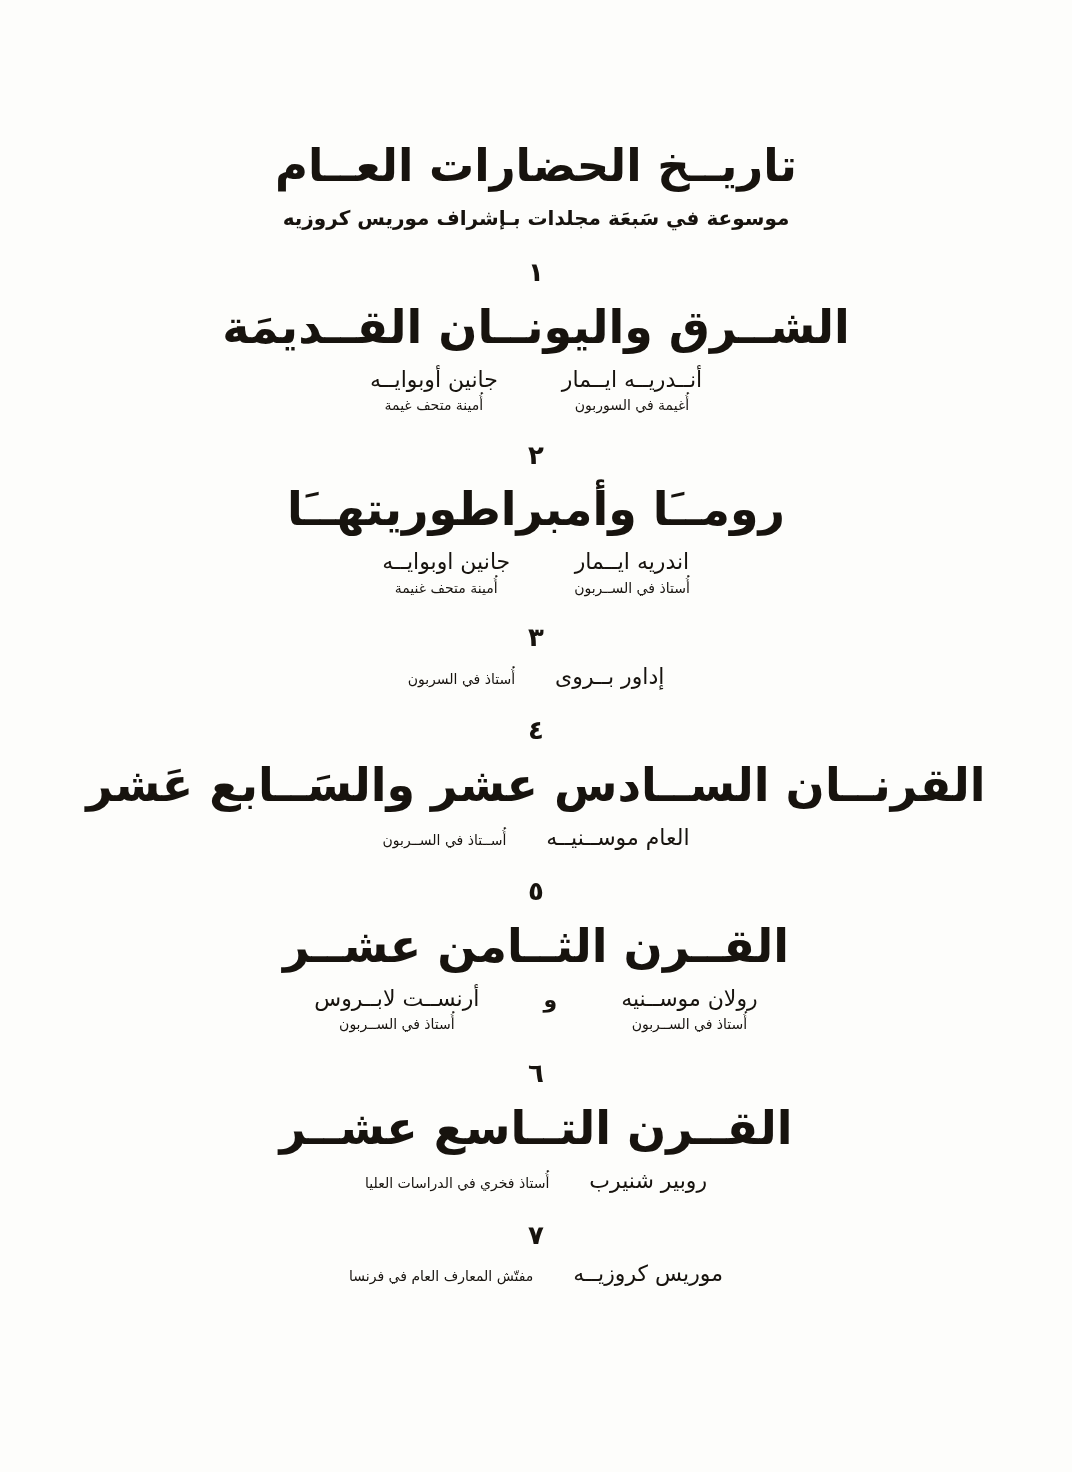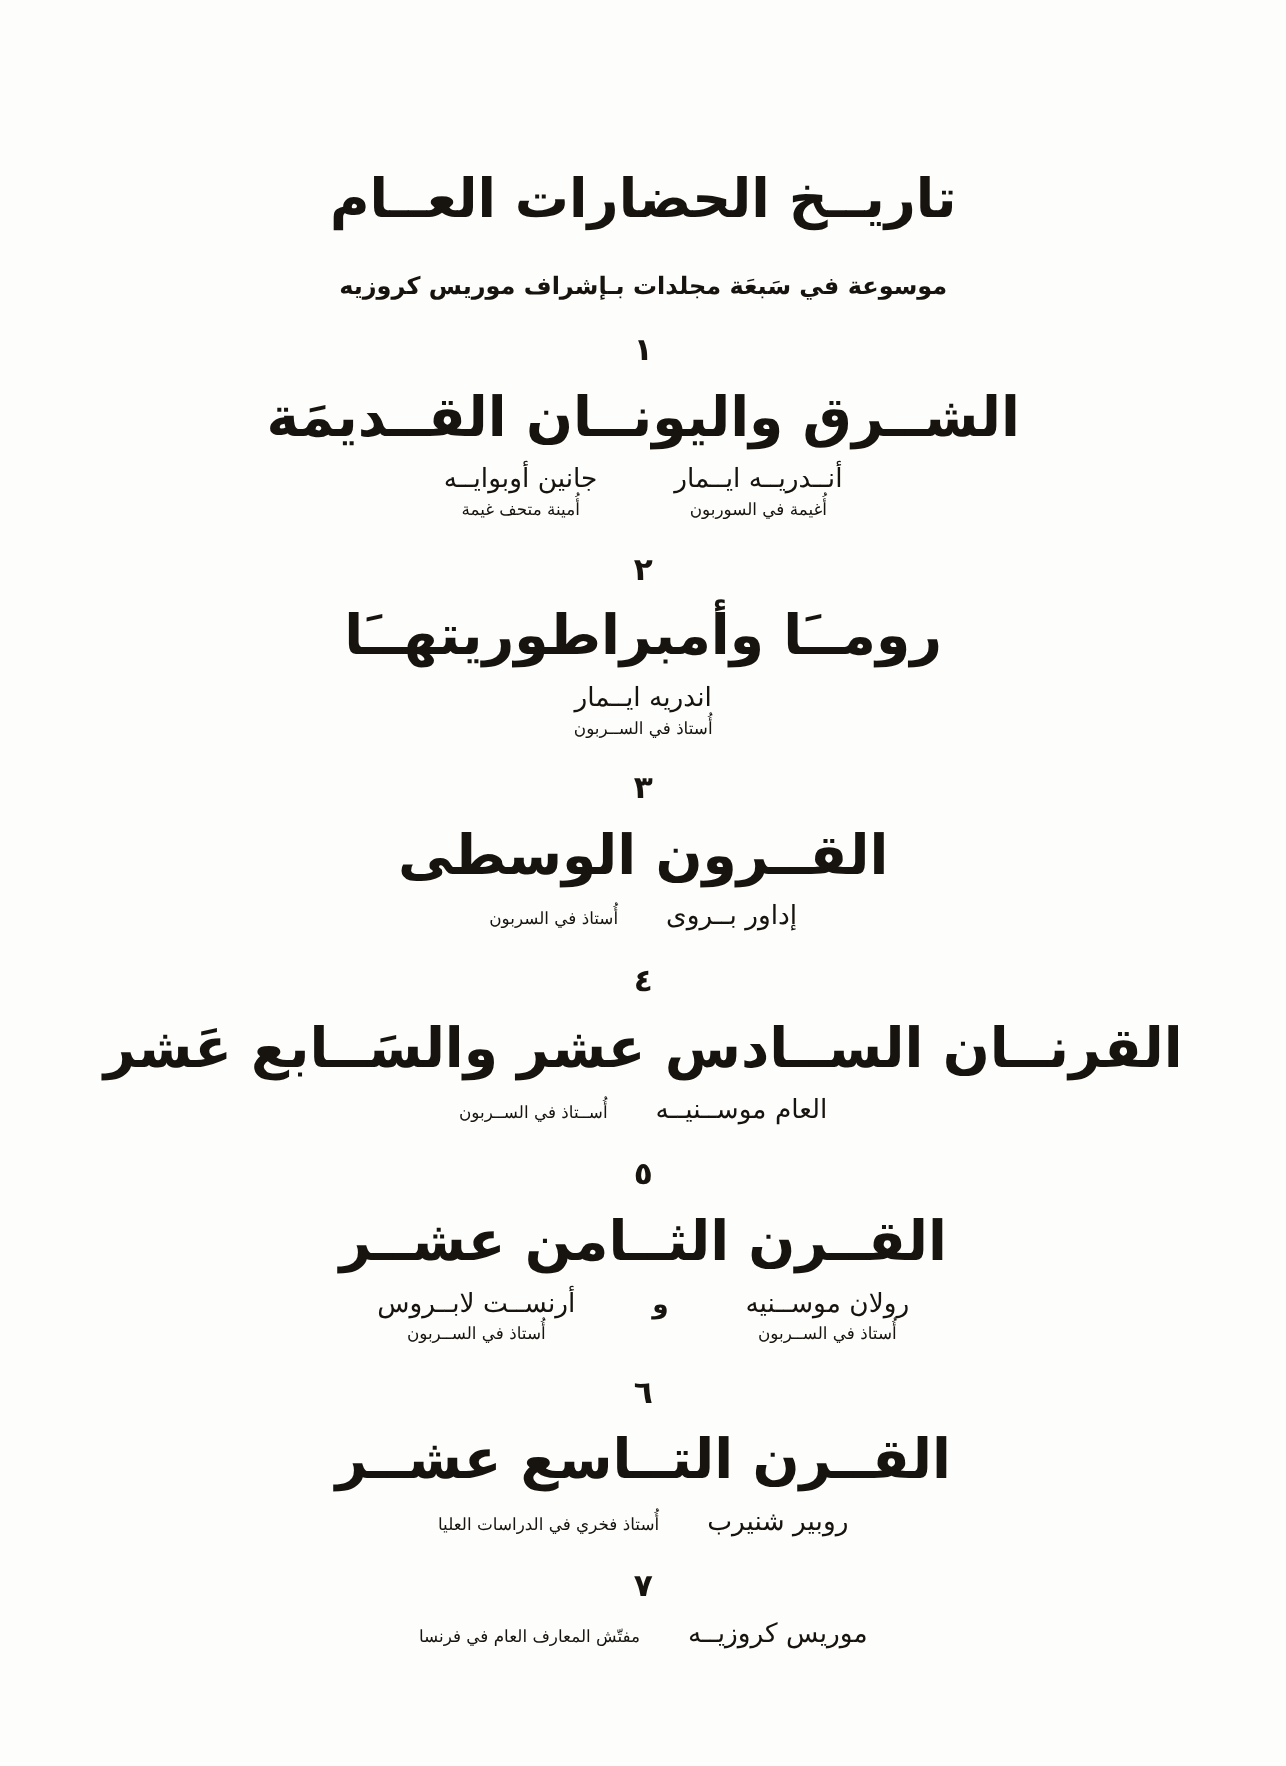--- a/index.html
+++ b/index.html
@@ -21,21 +21,21 @@
   }
   .main-title {
     font-size:45px;
     font-weight:700;
     line-height:1.25;
     letter-spacing:0;
   }
   .subtitle {
     font-size:20px;
     font-weight:600;
-    margin-top:30px;
+    margin-top:10px;
     line-height:1.4;
   }
   .vol-number {
     font-size:26px;
     font-weight:600;
     margin-top:24px;
     line-height:1.3;
   }
   .vol-title {
     font-size:46px;
@@ -100,26 +100,29 @@
     </section>
 
     <section>
       <div class="vol-number">٢</div>
       <h2 class="vol-title">رومــَا وأمبراطوريتهــَا</h2>
       <div class="authors two-col">
         <div class="author">
           <div class="author-name">اندريه ايــمار</div>
           <div class="author-role">أُستاذ في الســربون</div>
         </div>
+        <div class="author">
+          <div class="author-name">جانين اوبوايــه</div>
+          <div class="author-role">أُمينة متحف غنيمة</div>
+        </div>
       </div>
     </section>
 
     <section>
       <div class="vol-number">٣</div>
-      <h2 class="vol-title">القــرون الوسطى</h2>
       <div class="authors inline">
         <span class="author-name">إداور بــروى</span>
         <span class="author-role">أُستاذ في السربون</span>
       </div>
     </section>
 
     <section>
       <div class="vol-number">٤</div>
       <h2 class="vol-title">القرنــان الســادس عشر والسَــابع عَشر</h2>
       <div class="authors inline">

